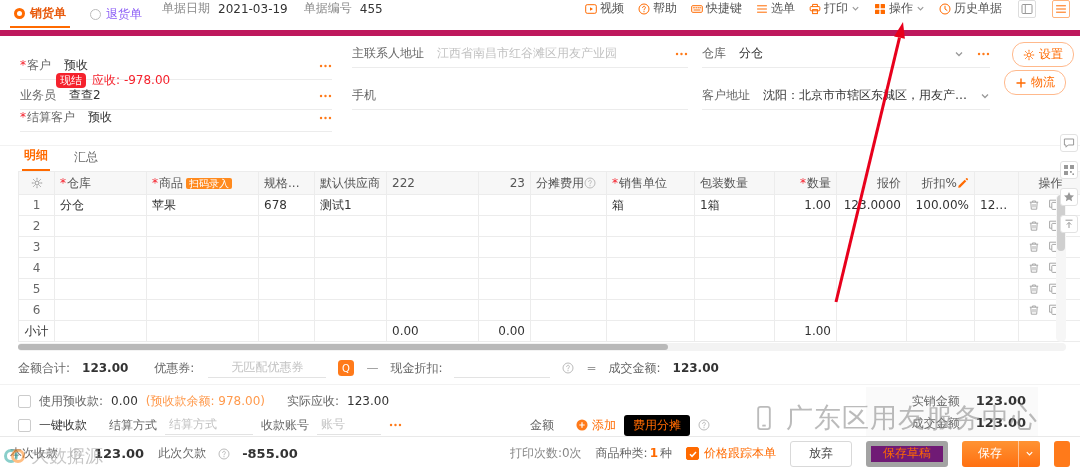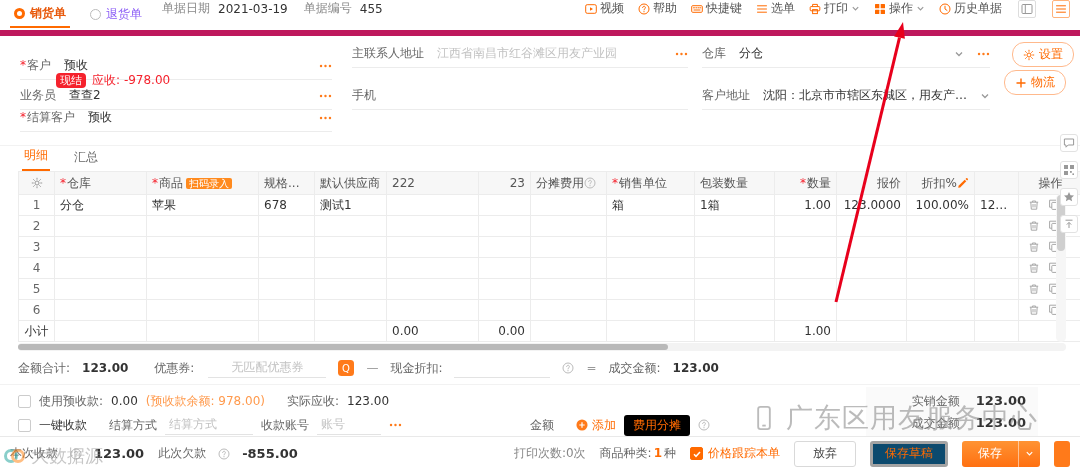--- a/index.html
+++ b/index.html
@@ -48,21 +48,21 @@
 .cash-row{position:absolute;left:56px;top:36px;display:flex;align-items:center;gap:6px}
 .cash-badge{background:#f5222d;color:#fff;border-radius:4px;padding:1px 4px;font-size:11px;line-height:1.2}
 .cash-amount{color:#f5222d}
 .side-btn{position:absolute;display:flex;align-items:center;gap:4px;border:1px solid #ffb98c;color:#ff6a00;background:#fff;border-radius:12px;padding:3px 10px;cursor:pointer;white-space:nowrap}
 .btn-settings{right:6px;top:6px}
 .btn-logistics{right:14px;top:34px}
 
 
 .tab-row{display:flex;gap:22px;padding:0 22px;height:25px;align-items:flex-end}
 .tab{padding:2px 2px 5px;color:#666;cursor:pointer}
-.tab.active{color:#ff6a00;border-bottom:2px solid #ff6a00;font-weight:normal}
+.tab.active{color:#ff6a00;border-bottom:2px solid #ff6a00;font-weight:bold}
 
 
 .table-area{position:relative;margin:0 14px 0 18px;padding-right:12px}
 table.grid{width:100%;border-collapse:collapse;table-layout:fixed}
 .grid th,.grid td{border:1px solid #ececec;padding:0 5px;height:21px;overflow:hidden;white-space:nowrap;text-overflow:ellipsis;font-weight:normal;text-align:left;font-size:12px}
 .grid thead th{background:#f7f7f7;color:#555;height:23px}
 .al-right{text-align:right!important}
 .al-center{text-align:center!important}
 .rownum{color:#666;text-align:center}
 .hbadge{background:#ff8a1e;color:#fff;font-size:10px;border-radius:2px;padding:0 3px;margin-left:3px}
@@ -110,21 +110,21 @@
 
 .footer{position:absolute;left:0;right:0;bottom:0;height:34px;border-top:1px solid #e9e9e9;display:flex;align-items:center;padding:0 10px;gap:14px;background:#fff;z-index:20}
 .f-group{display:flex;align-items:center;gap:12px;white-space:nowrap}
 .f-spacer{flex:1}
 .print-count{color:#888;white-space:nowrap}
 .sku{color:#666;white-space:nowrap}
 .sku .n{color:#ff6a00;font-weight:bold;margin:0 2px}
 .track{display:flex;gap:5px;color:#ff6a00;align-items:center;white-space:nowrap}
 .btn{height:26px;display:inline-flex;align-items:center;justify-content:center;border-radius:3px;cursor:pointer;white-space:nowrap}
 .btn-plain{border:1px solid #d9d9d9;background:#fff;color:#444;padding:0 18px}
-.btn-outline{border:3px solid #a3a3a3;background:#0c4a6e;color:#ff6a00;padding:0 12px}
+.btn-outline{border:5px solid #a3a3a3;background:#701a75;color:#ff6a00;padding:0 12px}
 .btn-primary{background:linear-gradient(180deg,#ff9333,#ff7011);color:#fff;padding:0}
 .btn-primary .bp-label{padding:0 16px}
 .btn-primary .bp-caret{width:22px;height:26px;display:flex;align-items:center;justify-content:center;border-left:1px solid rgba(255,255,255,.5);color:#fff}
 .btn-primary .bp-caret svg{width:9px;height:9px}
 .corner-btn{width:16px;height:26px;background:#ff7a1a;border-radius:3px;flex:none;cursor:pointer}
 
 
 .float-tools{position:absolute;right:2px;top:134px;display:flex;flex-direction:column;gap:9px;z-index:30}
 .ft{width:18px;height:18px;border:1px solid #e2e2e2;border-radius:3px;background:#fff;color:#999;display:flex;align-items:center;justify-content:center;cursor:pointer}
 .arrow-overlay{position:absolute;left:0;top:0;z-index:60;pointer-events:none}

